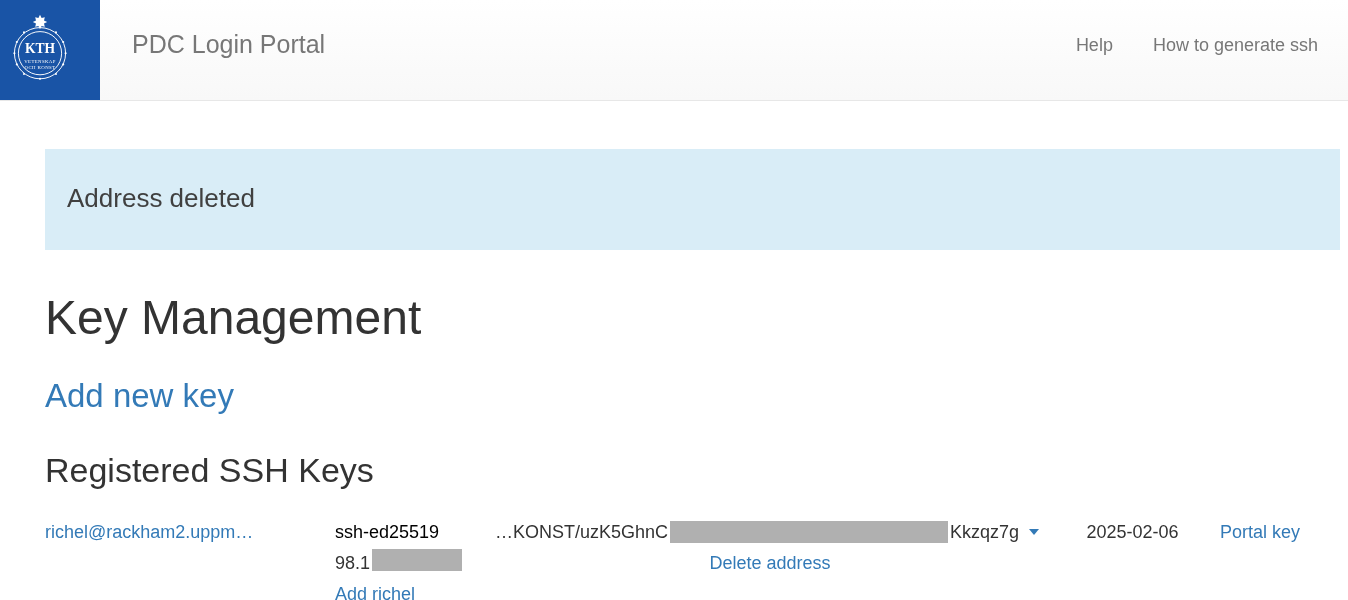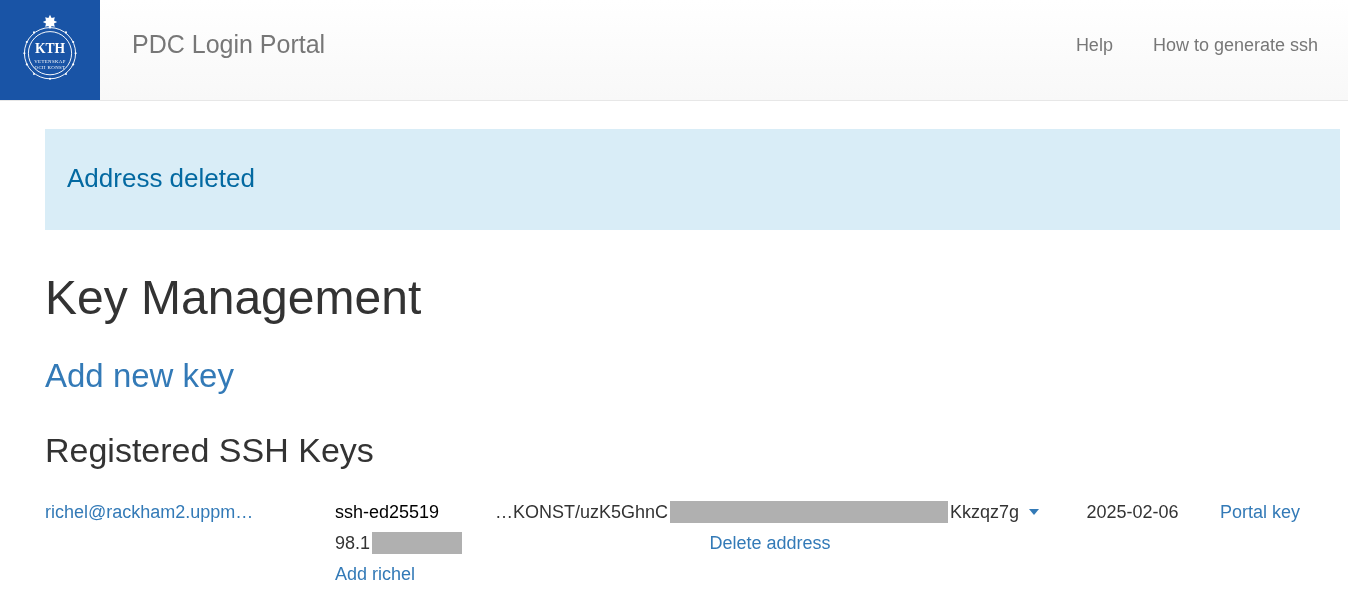--- a/index.html
+++ b/index.html
@@ -16,21 +16,20 @@
       background: linear-gradient(to bottom, #fff 0%, #f8f8f8 100%);
       border-bottom: 1px solid #e7e7e7;
       min-height: 100px;
     }
     .logo-box {
       width: 100px;
       height: 100px;
       background: #1954a6;
       display: flex;
       align-items: center;
-      justify-content: center;
       flex-shrink: 0;
     }
     .logo-svg { width: 80px; height: 80px; }
     .brand {
       padding: 30px 18px 0 32px;
       font-size: 25px;
       color: #777;
       font-weight: 400;
     }
     .nav-spacer { flex: 1; }
@@ -47,23 +46,23 @@
       padding: 5px 20px;
       cursor: pointer;
     }
 
     .container {
       padding: 0 0 0 45px;
       max-width: 1340px;
     }
     .alert {
       background: #d9edf7;
-      color: #0369a1;
+      color: #404040;
       padding: 34px 22px 36px 22px;
-      margin-top: 28px;
+      margin-top: 48px;
       font-size: 26px;
       font-weight: 400;
     }
     h1.page-title {
       font-size: 48px;
       font-weight: 500;
       color: #333;
       margin-top: 40px;
     }
     .add-new-key {
@@ -146,21 +145,21 @@
       align-items: flex-start;
       font-size: 18px;
       line-height: 1.6;
       margin-top: 2px;
     }
     .addr-spacer { width: 290px; }
     .addr-ip {
       width: 160px;
       color: #333;
       display: flex;
-      align-items: center;
+      align-items: flex-start;
     }
     .redact2 {
       display: inline-block;
       width: 90px;
       height: 22px;
       background: #b0b0b0;
       margin-left: 2px;
     }
     .addr-actions {
       width: 550px;

